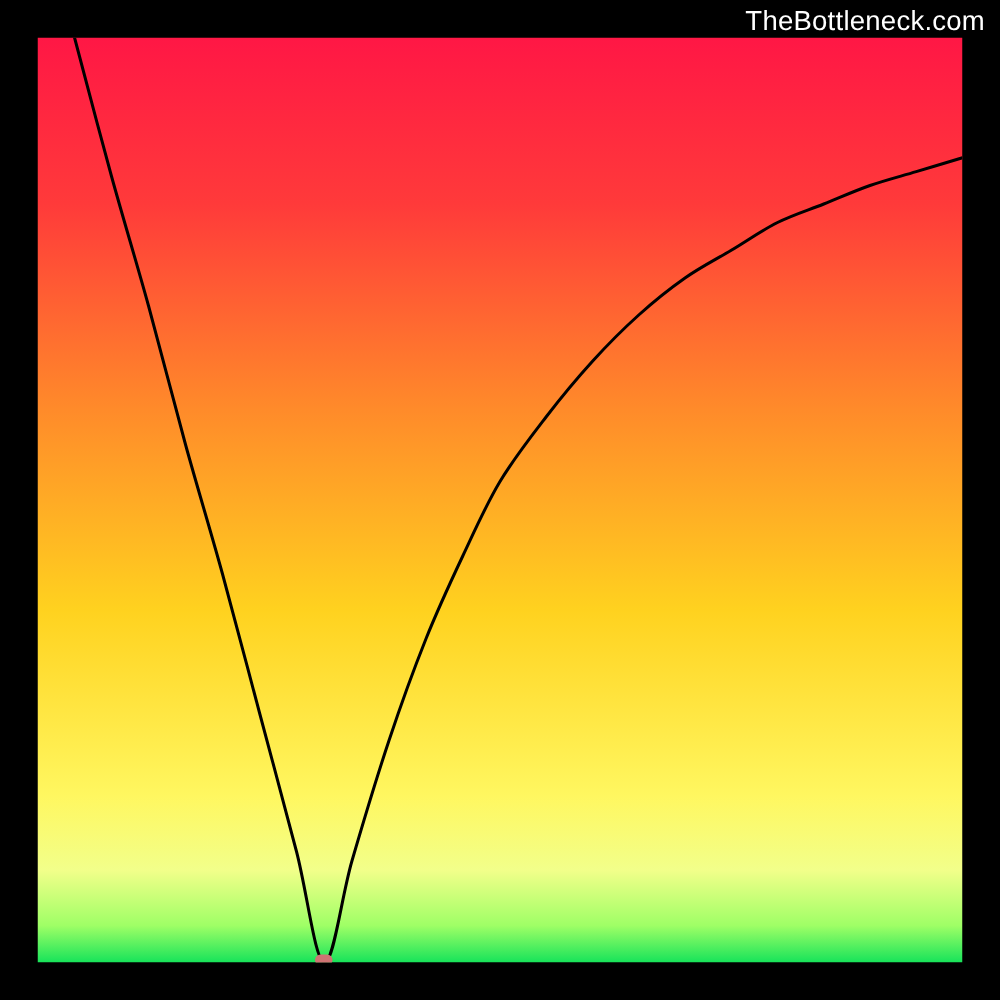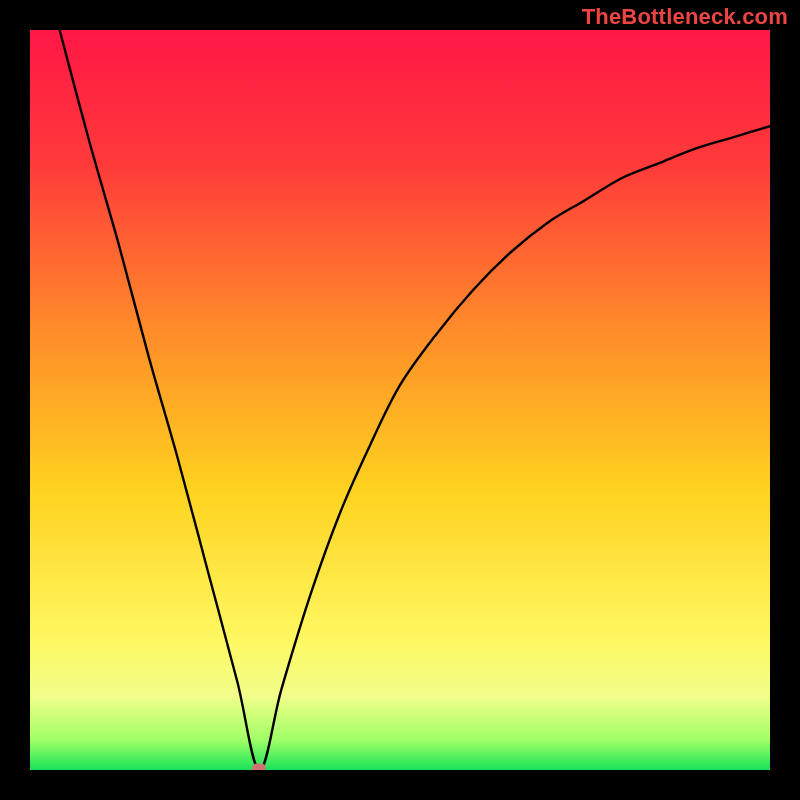--- a/index.html
+++ b/index.html
@@ -26,23 +26,23 @@
     overflow: hidden;
   }
   .gradient {
     position: absolute;
     inset: 0;
   }
   .watermark {
     position: absolute;
     top: 4px;
     right: 12px;
-    color: #ef4444;
+    color: #ffffff;
     font-size: 22px;
-    font-weight: 700;
+    font-weight: 400;
     letter-spacing: 0.2px;
     text-align: right;
   }
   svg.curve {
     position: absolute;
     inset: 0;
     width: 100%;
     height: 100%;
   }
   .marker {

